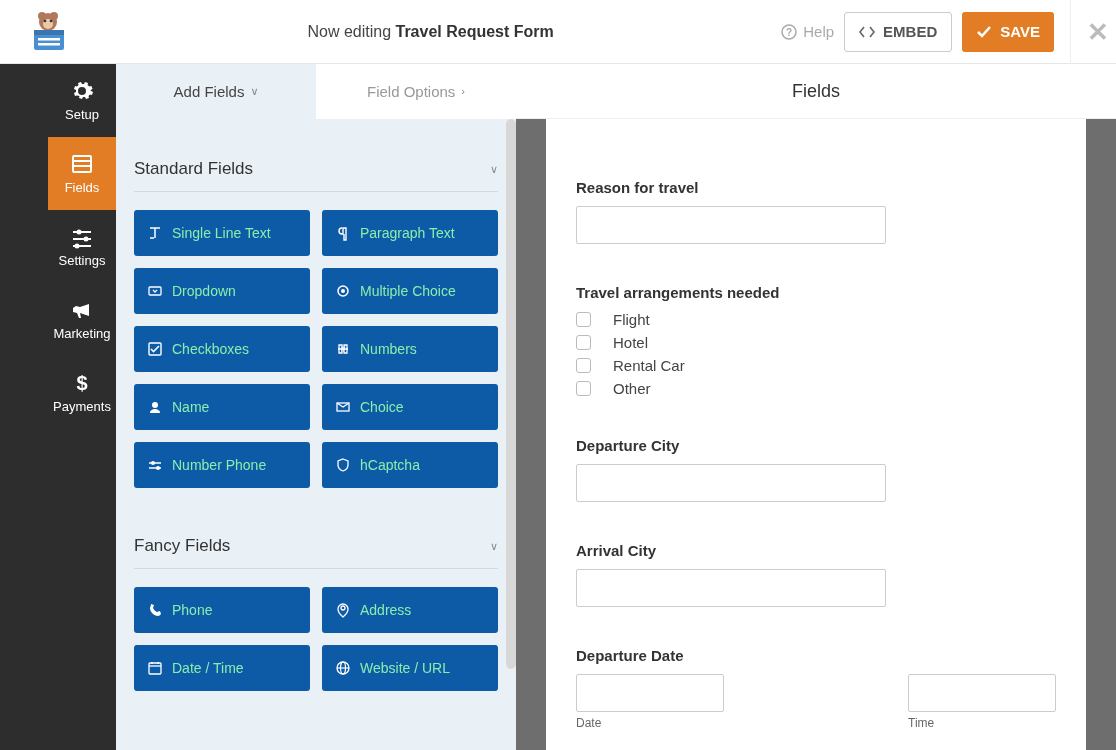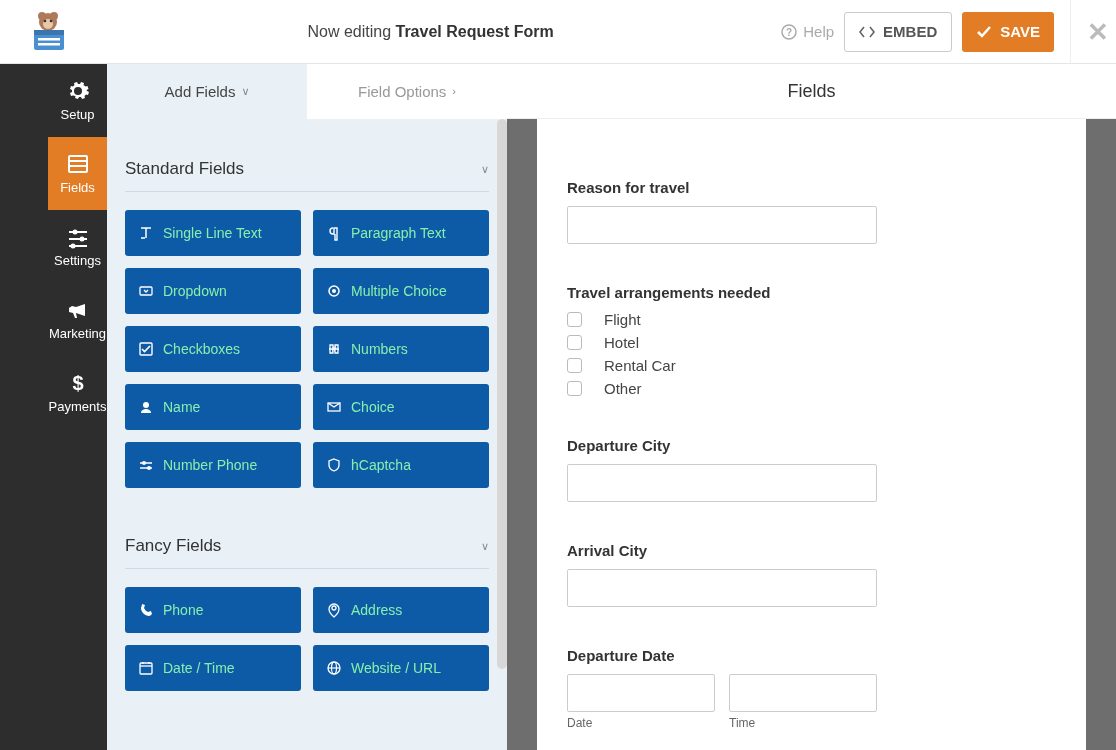--- a/index.html
+++ b/index.html
@@ -11,21 +11,21 @@
 .title-wrap { flex: 1; text-align: center; font-size: 16px; color: #444; }
 .title-wrap .bold { font-weight: 700; color: #333; }
 .top-actions { display: flex; align-items: center; gap: 10px; }
 .help { color: #aaa; font-size: 15px; display: flex; align-items: center; gap: 6px; cursor: pointer; }
 .btn { height: 40px; border-radius: 3px; padding: 0 14px; font-size: 15px; font-weight: 600; display: inline-flex; align-items: center; gap: 8px; cursor: pointer; border: none; }
 .btn-embed { background: #fff; border: 1px solid #ccc; color: #555; }
 .btn-save { background: #e27c25; color: #fff; }
 .close-x { width: 30px; text-align: center; color: #bbb; font-size: 26px; font-weight: 700; cursor: pointer; margin-left: 16px; border-left: 1px solid #eee; padding-left: 16px; height: 64px; line-height: 64px; }
 
 .main { display: flex; height: calc(750px - 64px); }
-.side { width: 107px; background: #2d2d2d; display: flex; flex-direction: column; padding-left: 48px; }
+.side { width: 116px; background: #2d2d2d; display: flex; flex-direction: column; padding-left: 48px; }
 .side-item { height: 73px; color: #fff; text-align: center; display: flex; flex-direction: column; align-items: center; justify-content: center; font-size: 13px; gap: 4px; cursor: pointer; }
 .side-item.active { background: #e27c25; }
 .side-item svg { width: 24px; height: 24px; fill: #fff; }
 
 .leftpanel { width: 400px; background: #e9f1f7; display: flex; flex-direction: column; position: relative; }
 .tabs { display: flex; }
 .tab { flex: 1; height: 55px; line-height: 55px; text-align: center; font-size: 15px; color: #444; cursor: pointer; display: flex; align-items: center; justify-content: center; gap: 6px; }
 .tab.inactive { background: #fff; color: #999; }
 .tabs-body { padding: 18px 18px 30px 18px; overflow-y: auto; flex: 1; }
 .sect-head { display: flex; justify-content: space-between; align-items: center; padding: 22px 0 12px 0; font-size: 17px; color: #333; border-bottom: 1px solid #d0dae2; cursor: pointer; }
@@ -37,21 +37,21 @@
 .centerwrap { flex: 1; background: #6e6e6e; display: flex; flex-direction: column; }
 .fields-hdr { height: 55px; background: #fff; border-bottom: 1px solid #eee; text-align: center; line-height: 55px; font-size: 18px; color: #333; }
 .canvas-outer { flex: 1; padding: 0 30px; overflow: hidden; }
 .canvas { background: #fff; height: 100%; padding: 20px 30px; overflow-y: auto; }
 .fld { margin-bottom: 28px; }
 .lbl { font-size: 15px; font-weight: 600; color: #333; margin-bottom: 10px; display: block; margin-top: 40px; }
 .inp { width: 310px; height: 38px; border: 1px solid #ccc; border-radius: 2px; }
 .checks { display: flex; flex-direction: column; gap: 6px; }
 .chk { display: flex; align-items: center; gap: 22px; font-size: 15px; color: #444; }
 .chk input { width: 15px; height: 15px; border: 1px solid #bbb; border-radius: 3px; appearance: none; }
-.dt { display: flex; gap: 14px; }
+.dt { display: flex; gap: 14px; justify-content: space-between; }
 .dtcol { display: flex; flex-direction: column; gap: 4px; }
 .dtcol .inp { width: 148px; }
 .sub { font-size: 12px; color: #666; }
 .chev { font-size: 11px; color: #888; }
 svg { overflow: visible; }
 </style>
 </head>
 <body>
 
 <div class="topbar">

